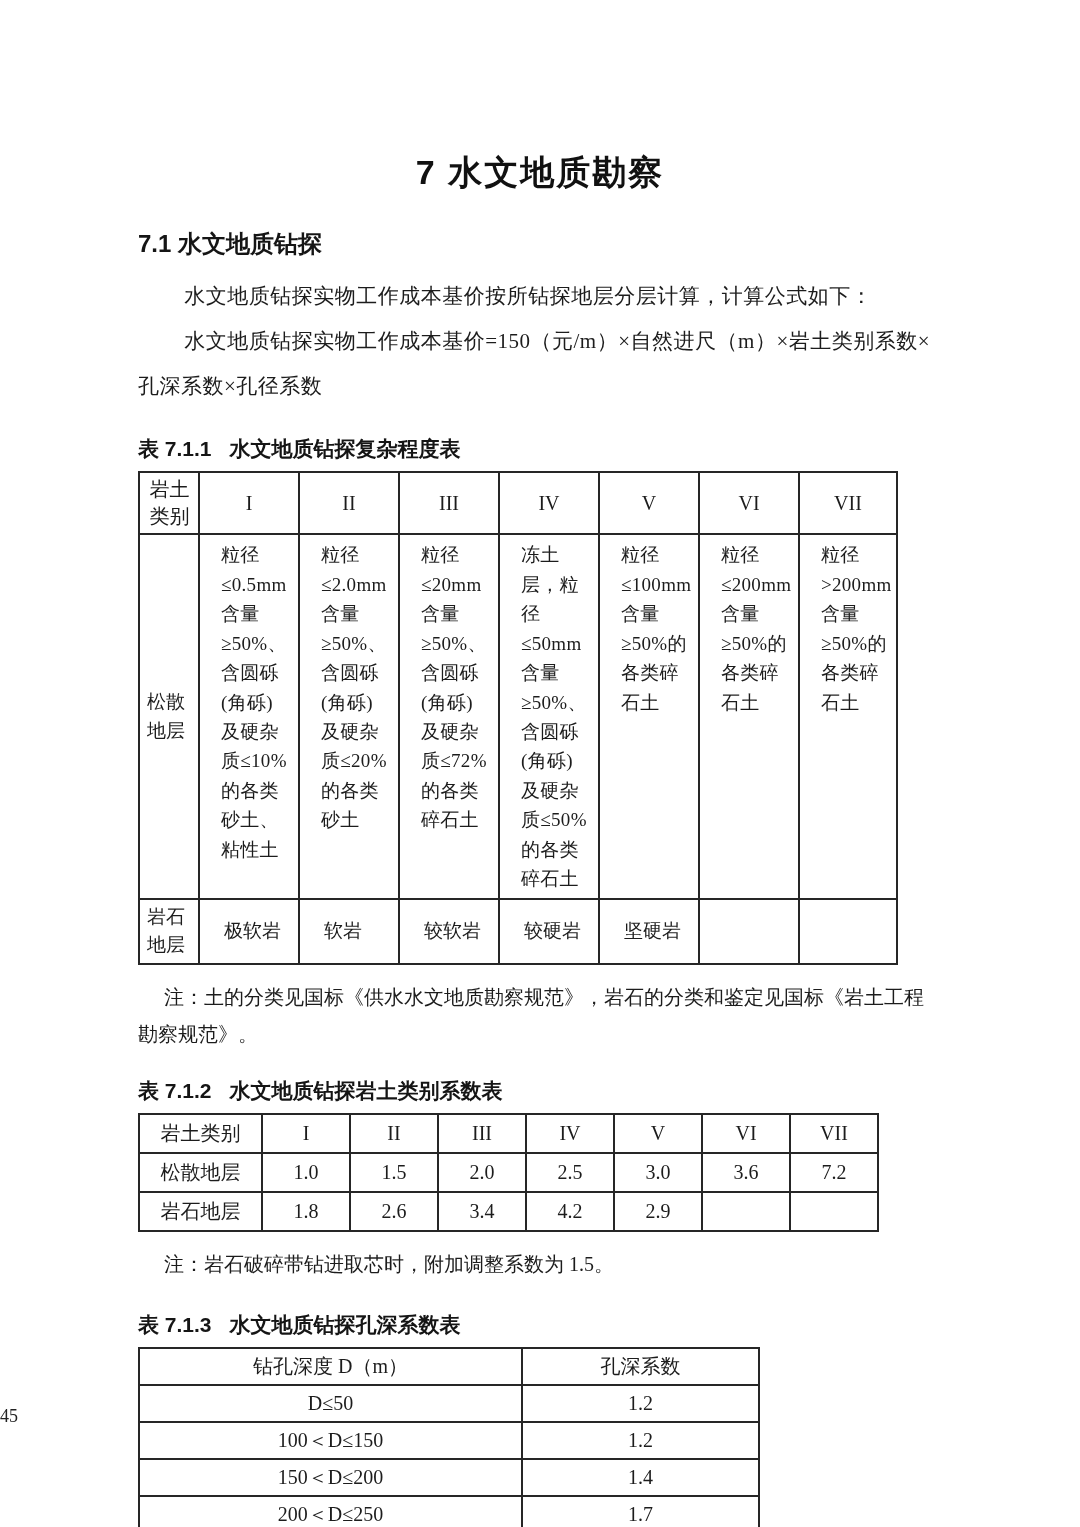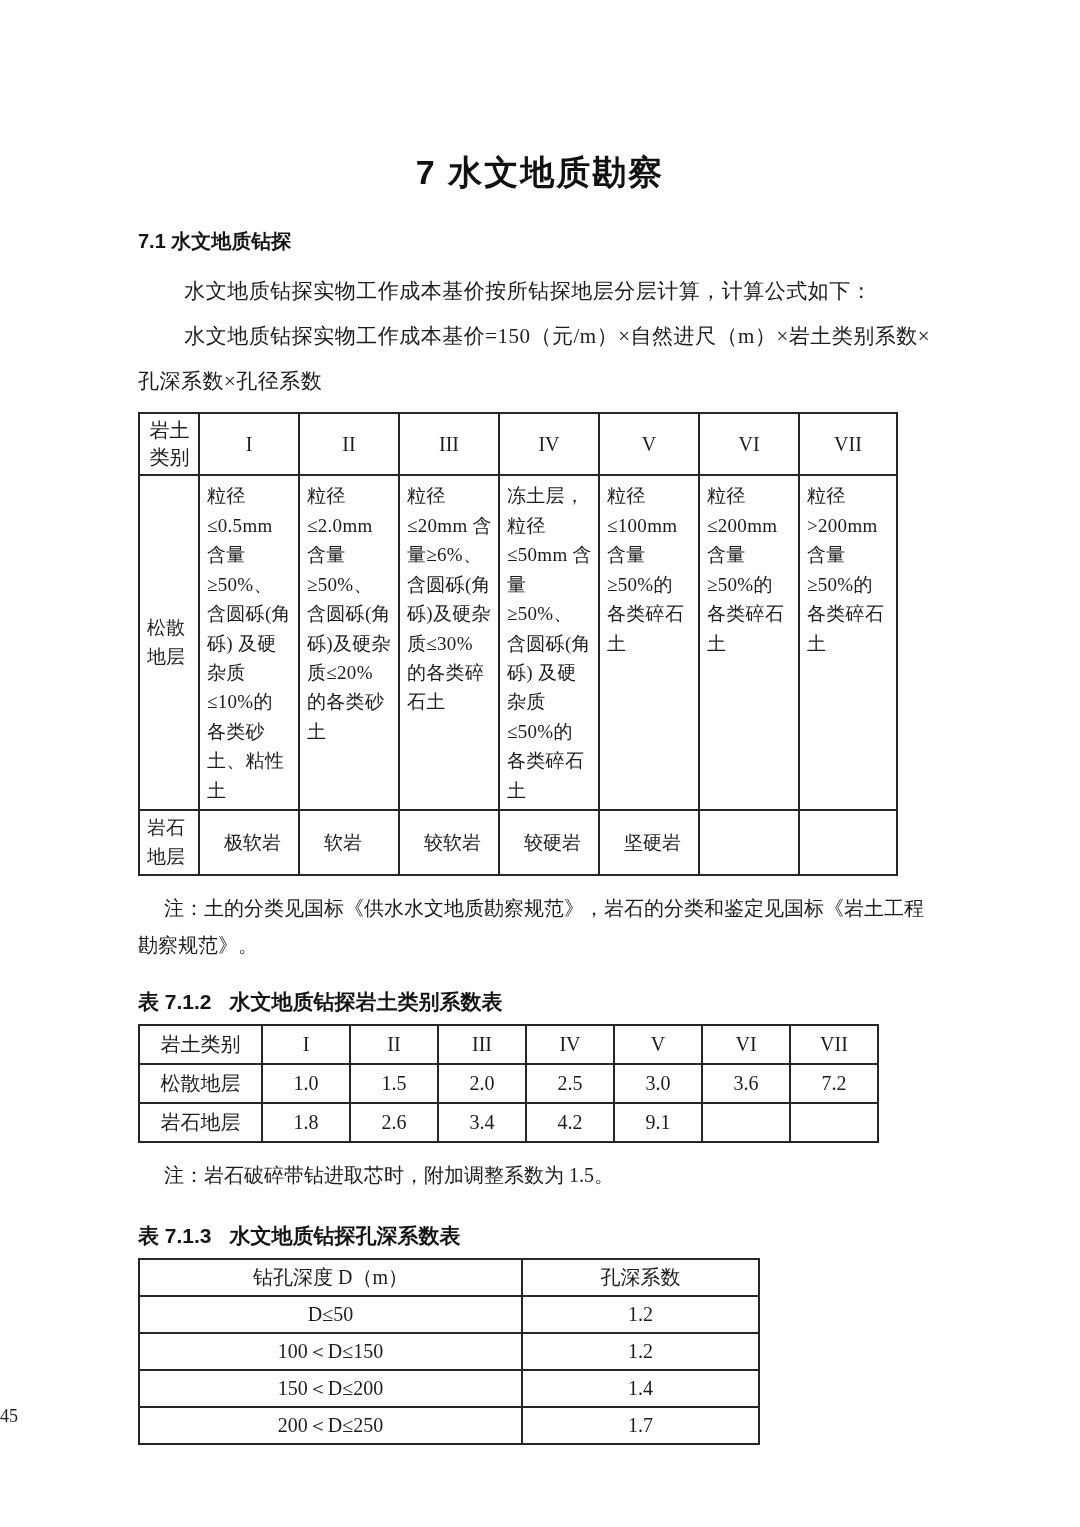--- a/index.html
+++ b/index.html
@@ -14,21 +14,21 @@
 
   .doc-title {
     text-align:center;
     font-family:"Liberation Sans", sans-serif;
     font-weight:bold; font-size:34px; letter-spacing:2px;
     color:#111;
   }
   .section-heading {
     margin-top:32px;
     font-family:"Liberation Sans", sans-serif;
-    font-weight:bold; font-size:20px; color:#151515;
+    font-weight:bold; font-size:24px; color:#151515;
   }
   .para {
     font-size:21px; line-height:2.15; color:#1c1c1c;
     text-indent:2.2em; letter-spacing:0.5px;
   }
   .para-first { margin-top:14px; }
 
   .tbl-caption {
     font-family:"Liberation Sans", sans-serif;
     font-weight:bold; font-size:21px; color:#151515;
@@ -42,21 +42,21 @@
     padding:3px 6px;
   }
 
   
   .t1 { width:758px; margin-top:8px; }
   .t1 .head td { text-align:center; height:54px; font-size:20px; }
   .t1 .corner { text-align:left; line-height:1.35; padding-left:7px; }
   .t1 .rowlabel { vertical-align:middle; line-height:1.5; padding-left:7px; }
   .t1 .desc {
     vertical-align:top; line-height:1.55; height:226px;
-    padding:5px 6px 4px 7px; letter-spacing:0.3px;
+    padding:5px 6px 4px 21px; letter-spacing:0.3px;
   }
   .t1 .rock { height:50px; vertical-align:middle; padding-left:24px; }
 
   
   .t2 { width:739px; margin-top:8px; }
   .t2 td { text-align:center; height:39px; font-size:20px; vertical-align:middle; }
 
   
   .t3 { width:620px; margin-top:8px; }
   .t3 td { text-align:center; height:37px; font-size:20px; vertical-align:middle;margin-top:44px; }
@@ -80,20 +80,23 @@
 <div class="page">
   <div class="content">
 
     <div class="doc-title">7 水文地质勘察</div>
 
     <div class="section-heading">7.1 水文地质钻探</div>
 
     <p class="para para-first">水文地质钻探实物工作成本基价按所钻探地层分层计算，计算公式如下：</p>
     <p class="para">水文地质钻探实物工作成本基价=150（元/m）×自然进尺（m）×岩土类别系数×孔深系数×孔径系数</p>
 
+    <div class="tbl-caption gap-caption1">
+      <span>表 7.1.1</span><span class="cap-gap"></span><span>水文地质钻探复杂程度表</span>
+    </div>
     <table class="t1">
       <colgroup>
         <col style="width:60px">
         <col style="width:100px">
           <col style="width:100px">
           <col style="width:100px">
           <col style="width:100px">
         <col style="width:100px">
           <col style="width:100px">
           <col style="width:98px">
@@ -106,21 +109,21 @@
         <td>III</td>
         <td>IV</td>
         <td>V</td>
         <td>VI</td>
         <td>VII</td>
       </tr>
       <tr>
         <td class="rowlabel">松散地层</td>
         <td class="desc">粒径≤0.5mm 含量≥50%、含圆砾(角砾) 及硬杂质≤10%的各类砂土、粘性土</td>
         <td class="desc">粒径≤2.0mm 含量≥50%、含圆砾(角砾)及硬杂质≤20%的各类砂土</td>
-        <td class="desc">粒径≤20mm 含量≥6%、含圆砾(角砾)及硬杂质≤30%的各类碎石土</td>
+        <td class="desc">粒径≤20mm 含量≥50%、含圆砾(角砾)及硬杂质≤72%的各类碎石土</td>
         <td class="desc">冻土层，粒径≤50mm 含量≥50%、含圆砾(角砾) 及硬杂质≤50%的各类碎石土</td>
         <td class="desc">粒径≤100mm 含量≥50%的各类碎石土</td>
         <td class="desc">粒径≤200mm 含量≥50%的各类碎石土</td>
         <td class="desc">粒径&gt;200mm 含量≥50%的各类碎石土</td>
       </tr>
       <tr>
         <td class="rowlabel">岩石地层</td>
         <td class="rock">极软岩</td>
         <td class="rock">软岩</td>
         <td class="rock">较软岩</td>
@@ -167,21 +170,21 @@
         <td>3.0</td>
         <td>3.6</td>
         <td>7.2</td>
       </tr>
       <tr>
         <td>岩石地层</td>
         <td>1.8</td>
         <td>2.6</td>
         <td>3.4</td>
         <td>4.2</td>
-        <td>9.1</td>
+        <td>2.9</td>
         <td></td>
         <td></td>
       </tr>
     </tbody>
       </table>
     <p class="note">注：岩石破碎带钻进取芯时，附加调整系数为 1.5。</p>
 
     <div class="tbl-caption gap-caption3">
       <span>表 7.1.3</span><span class="cap-gap"></span><span>水文地质钻探孔深系数表</span>
     </div>

